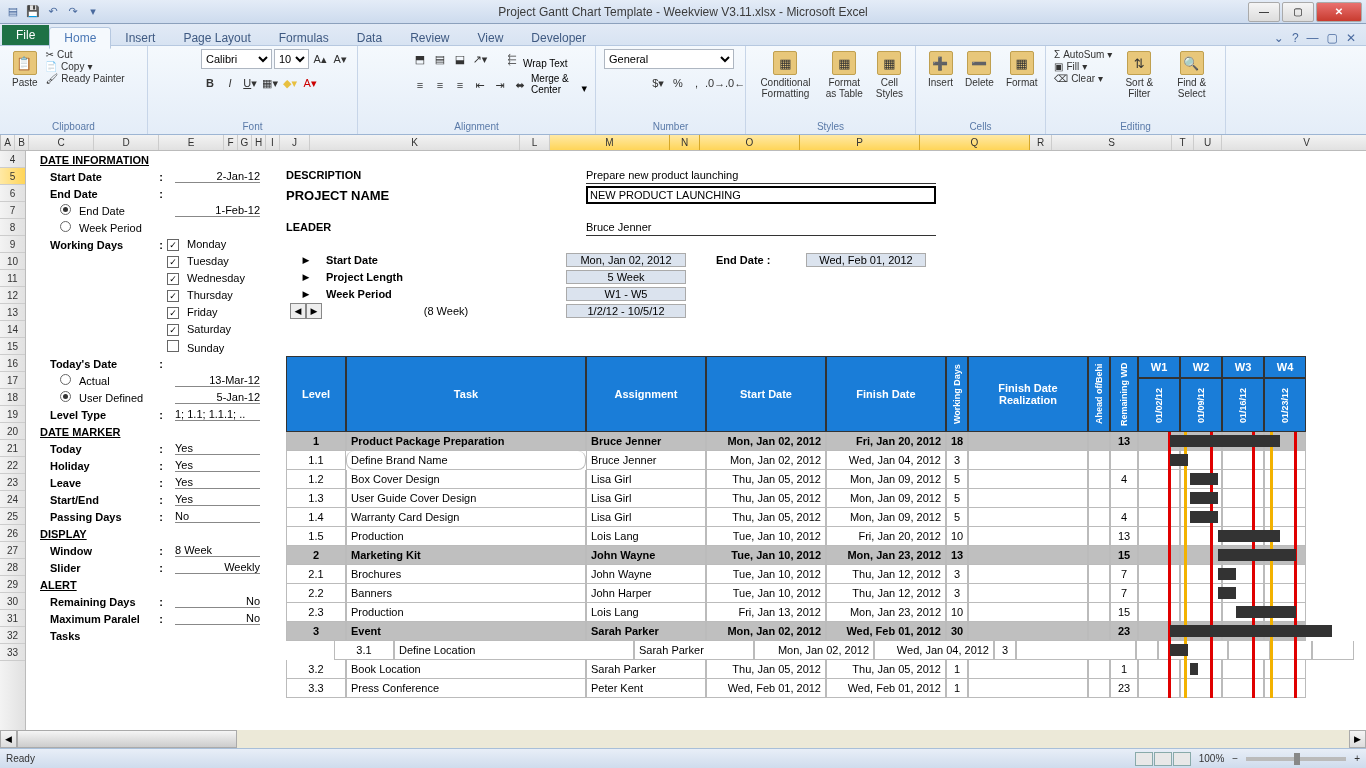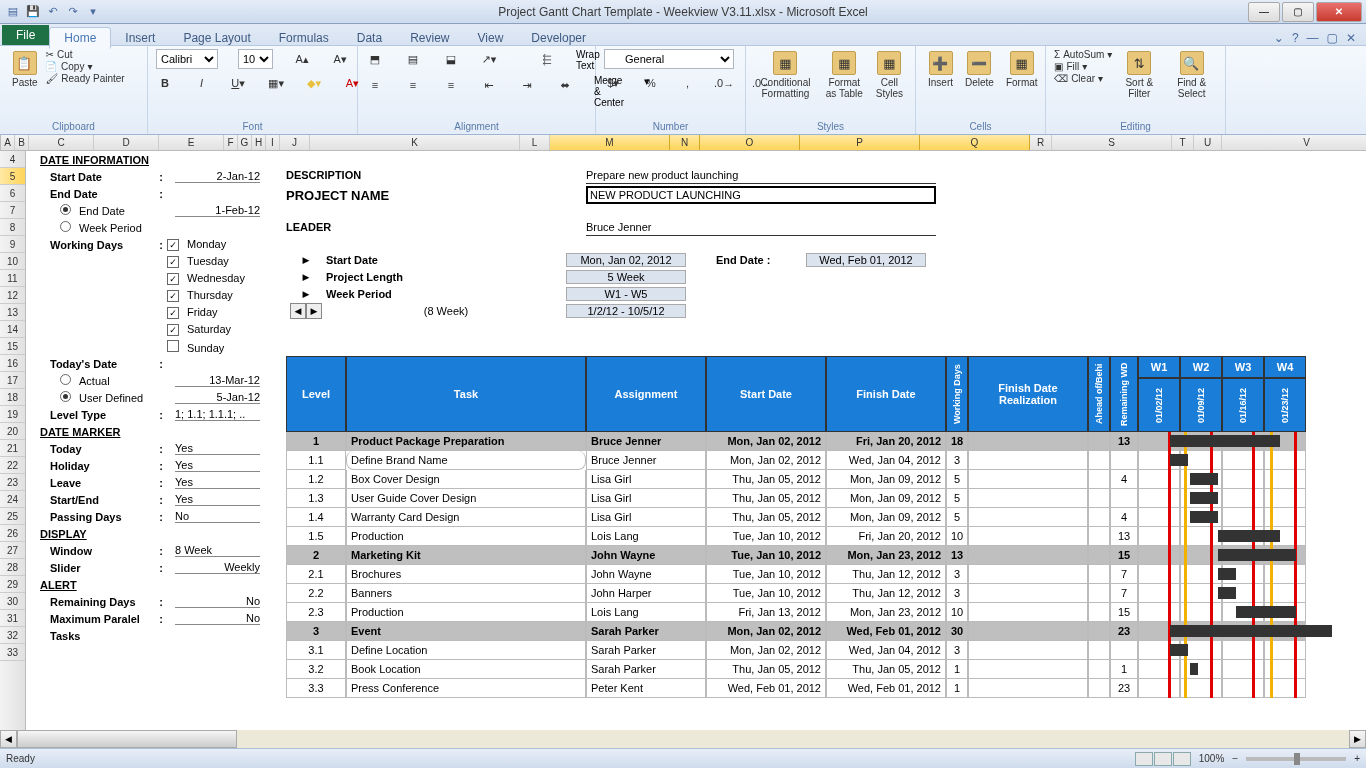--- a/index.html
+++ b/index.html
@@ -20,24 +20,24 @@
   .help-icons { margin-left: auto; display: flex; gap: 8px; padding-right: 10px; color: #4a6a9e; font-size: 12px; }
   
   .ribbon-body { height: 89px; background: linear-gradient(#f5f9fd,#e4edf8); border-bottom: 1px solid #9db5d3; display: flex; }
   .ribbon-group { border-right: 1px solid #c7d5e8; padding: 3px 8px 0 8px; display: flex; flex-direction: column; justify-content: space-between; position: relative; }
   .group-label { text-align: center; font-size: 10px; color: #5a7aa8; padding-bottom: 2px; }
   .group-content { display: flex; gap: 4px; flex: 1; }
   .big-btn { display: flex; flex-direction: column; align-items: center; gap: 2px; padding: 2px 4px; font-size: 10px; color: #333; text-align: center; cursor: pointer; }
   .big-icon { width: 24px; height: 24px; background: #e8c77a; border: 1px solid #c0a050; border-radius: 2px; display: flex; align-items: center; justify-content: center; font-size: 13px; }
   .clip-stack { display: flex; flex-direction: column; gap: 1px; font-size: 10px; color: #333; }
   .clip-row { display: flex; align-items: center; gap: 3px; cursor: pointer; }
-  .font-row1 { display: flex; gap: 20px; align-items: flex-start; }
+  .font-row1 { display: flex; gap: 2px; align-items: flex-end; margin-left: 45px; }
   .font-sel { border: 1px solid #aeb6c1; background: #fff; font-size: 11px; height: 20px; }
   .mini-btn { width: 18px; height: 20px; border: none; background: transparent; font-size: 11px; color: #333; display: inline-flex; align-items: center; justify-content: center; cursor: pointer; }
-  .num-sel { border: 1px solid #aeb6c1; background: #fff; font-size: 11px; height: 20px; width: 130px; padding: 0 16px; }
+  .num-sel { border: 1px solid #aeb6c1; background: #fff; font-size: 11px; height: 20px; width: 130px; padding: 0 0; }
   
   .column-headers { height: 16px; display: flex; background: linear-gradient(#f3f3f3,#e1e1e1); border-bottom: 1px solid #bbb; }
   .corner { width: 26px; border-right: 1px solid #bbb; background: linear-gradient(#f3f3f3,#e1e1e1); }
   .col-h { border-right: 1px solid #ccc; text-align: center; font-size: 10px; color: #333; line-height: 16px; }
   .col-h.sel { background: linear-gradient(#ffe9a5,#ffd558); border-color: #d6a828; }
   
   .sheet-area { display: flex; height: 604px; overflow: hidden; position: relative; }
   .row-headers { width: 26px; background: linear-gradient(to right,#f3f3f3,#e1e1e1); border-right: 1px solid #bbb; }
   .row-h { height: 17px; border-bottom: 1px solid #ccc; text-align: center; font-size: 10px; color: #333; line-height: 17px; }
   .row-h.sel { background: linear-gradient(to right,#ffe9a5,#ffd558); }
@@ -690,21 +690,21 @@
               <div class="g-cell center" style="width: 22px;">30</div>
               <div class="g-cell" style="width: 120px;"></div>
               <div class="g-cell center" style="width: 22px;"></div>
               <div class="g-cell center" style="width: 28px;">23</div>
               <div class="g-cell" style="width: 42px;"></div>
               <div class="g-cell" style="width: 42px;"></div>
               <div class="g-cell" style="width: 42px;"></div>
               <div class="g-cell" style="width: 42px;"></div>
             </div>
             <div class="g-row">
-              <div class="g-cell center" style="width: 60px;">3.1</div>
+              <div class="g-cell center" style="width: 60px; margin-left: 48px;">3.1</div>
               <div class="g-cell" style="width: 240px;">Define Location</div>
               <div class="g-cell" style="width: 120px;">Sarah Parker</div>
               <div class="g-cell right" style="width: 120px;">Mon, Jan 02, 2012</div>
               <div class="g-cell right" style="width: 120px;">Wed, Jan 04, 2012</div>
               <div class="g-cell center" style="width: 22px;">3</div>
               <div class="g-cell" style="width: 120px;"></div>
               <div class="g-cell center" style="width: 22px;"></div>
               <div class="g-cell center" style="width: 28px;"></div>
               <div class="g-cell" style="width: 42px;"></div>
               <div class="g-cell" style="width: 42px;"></div>

